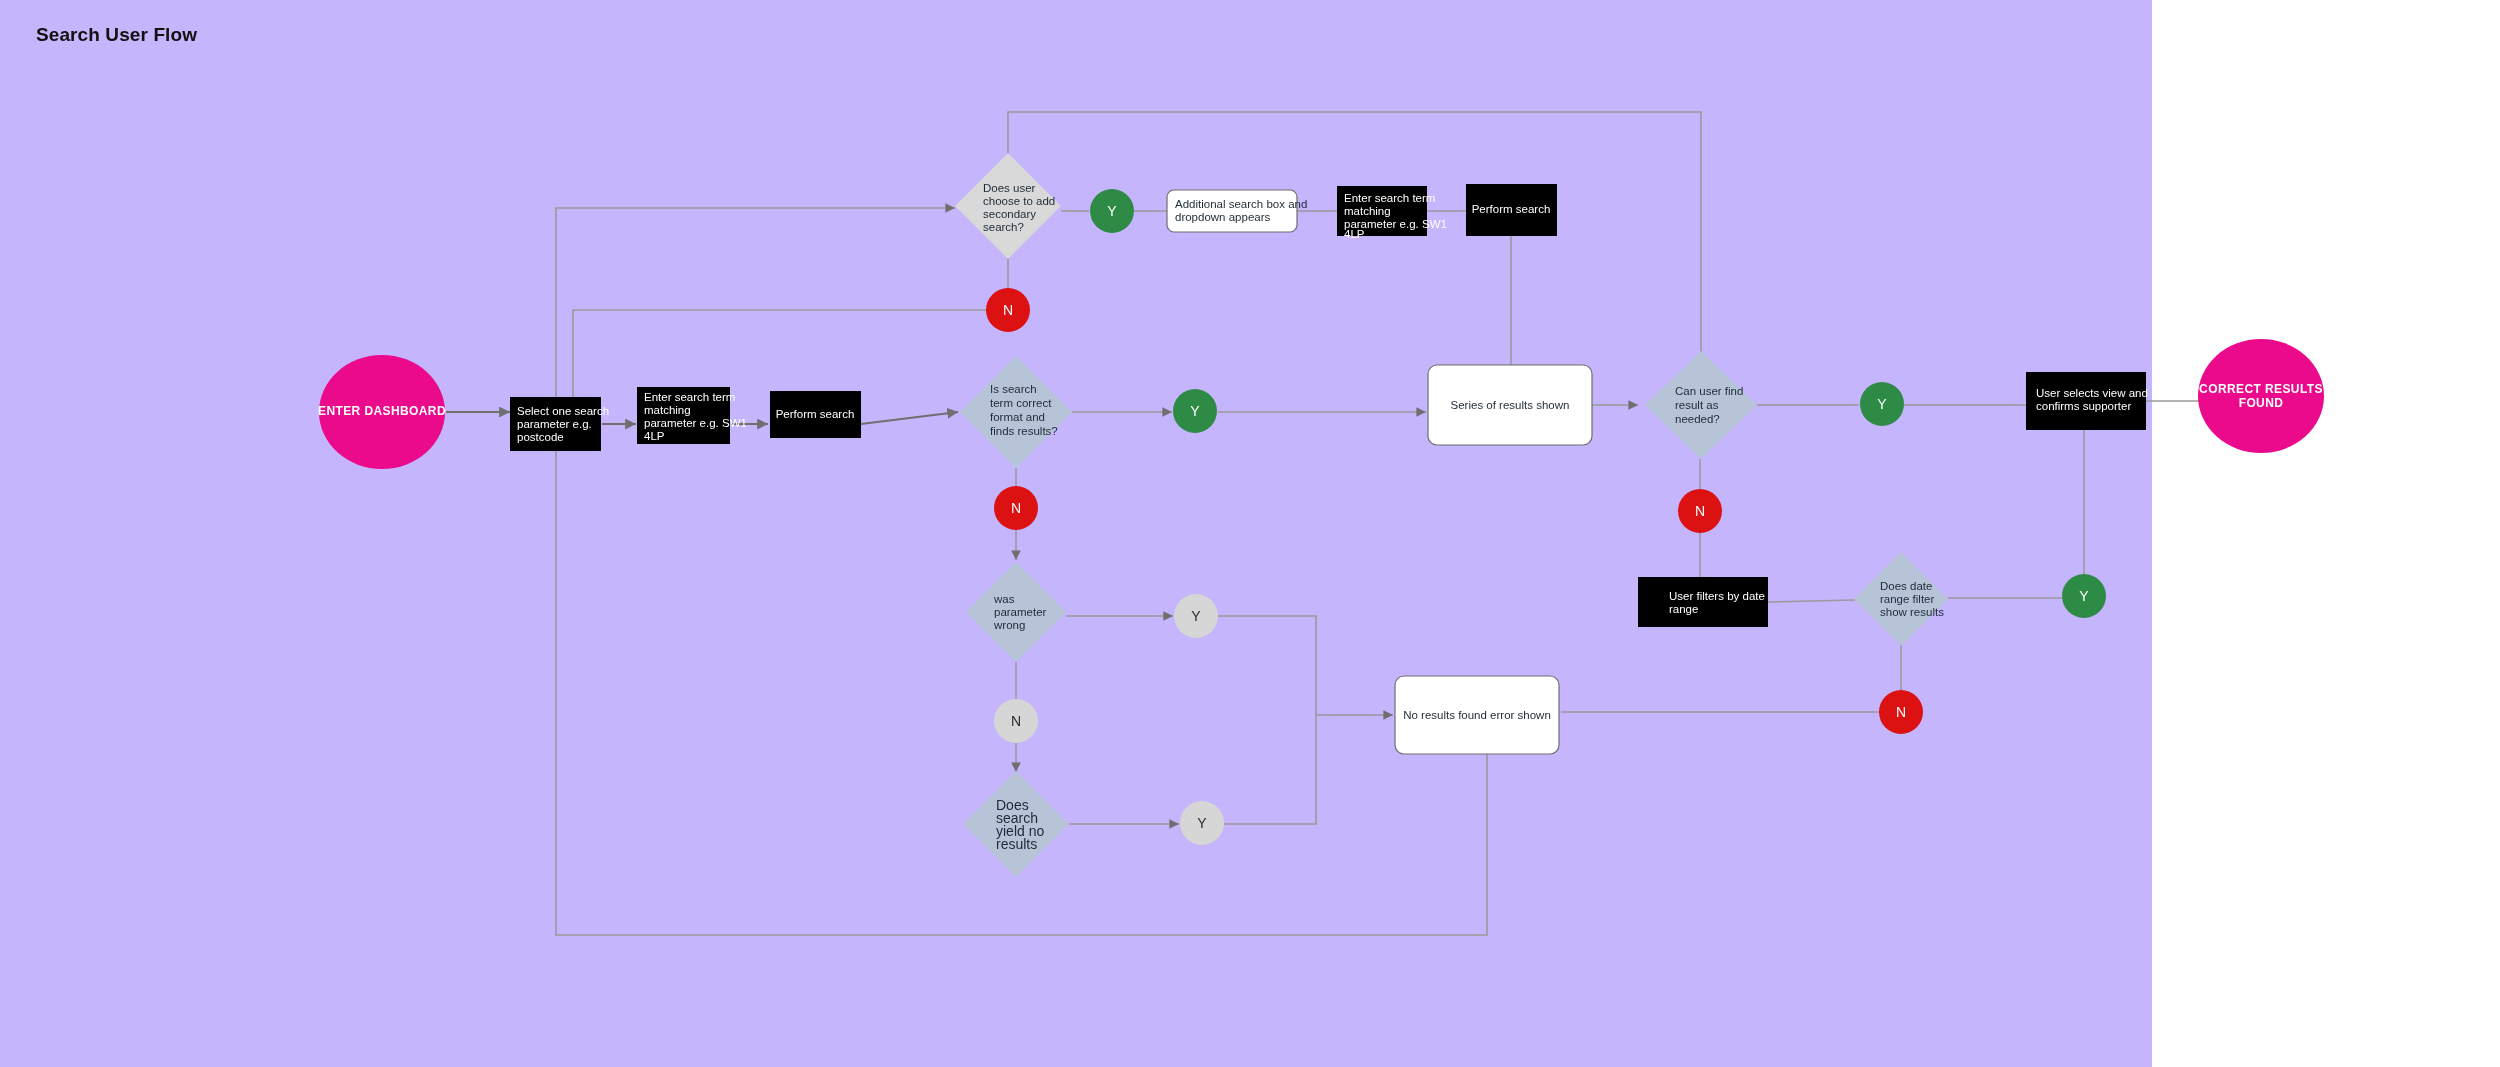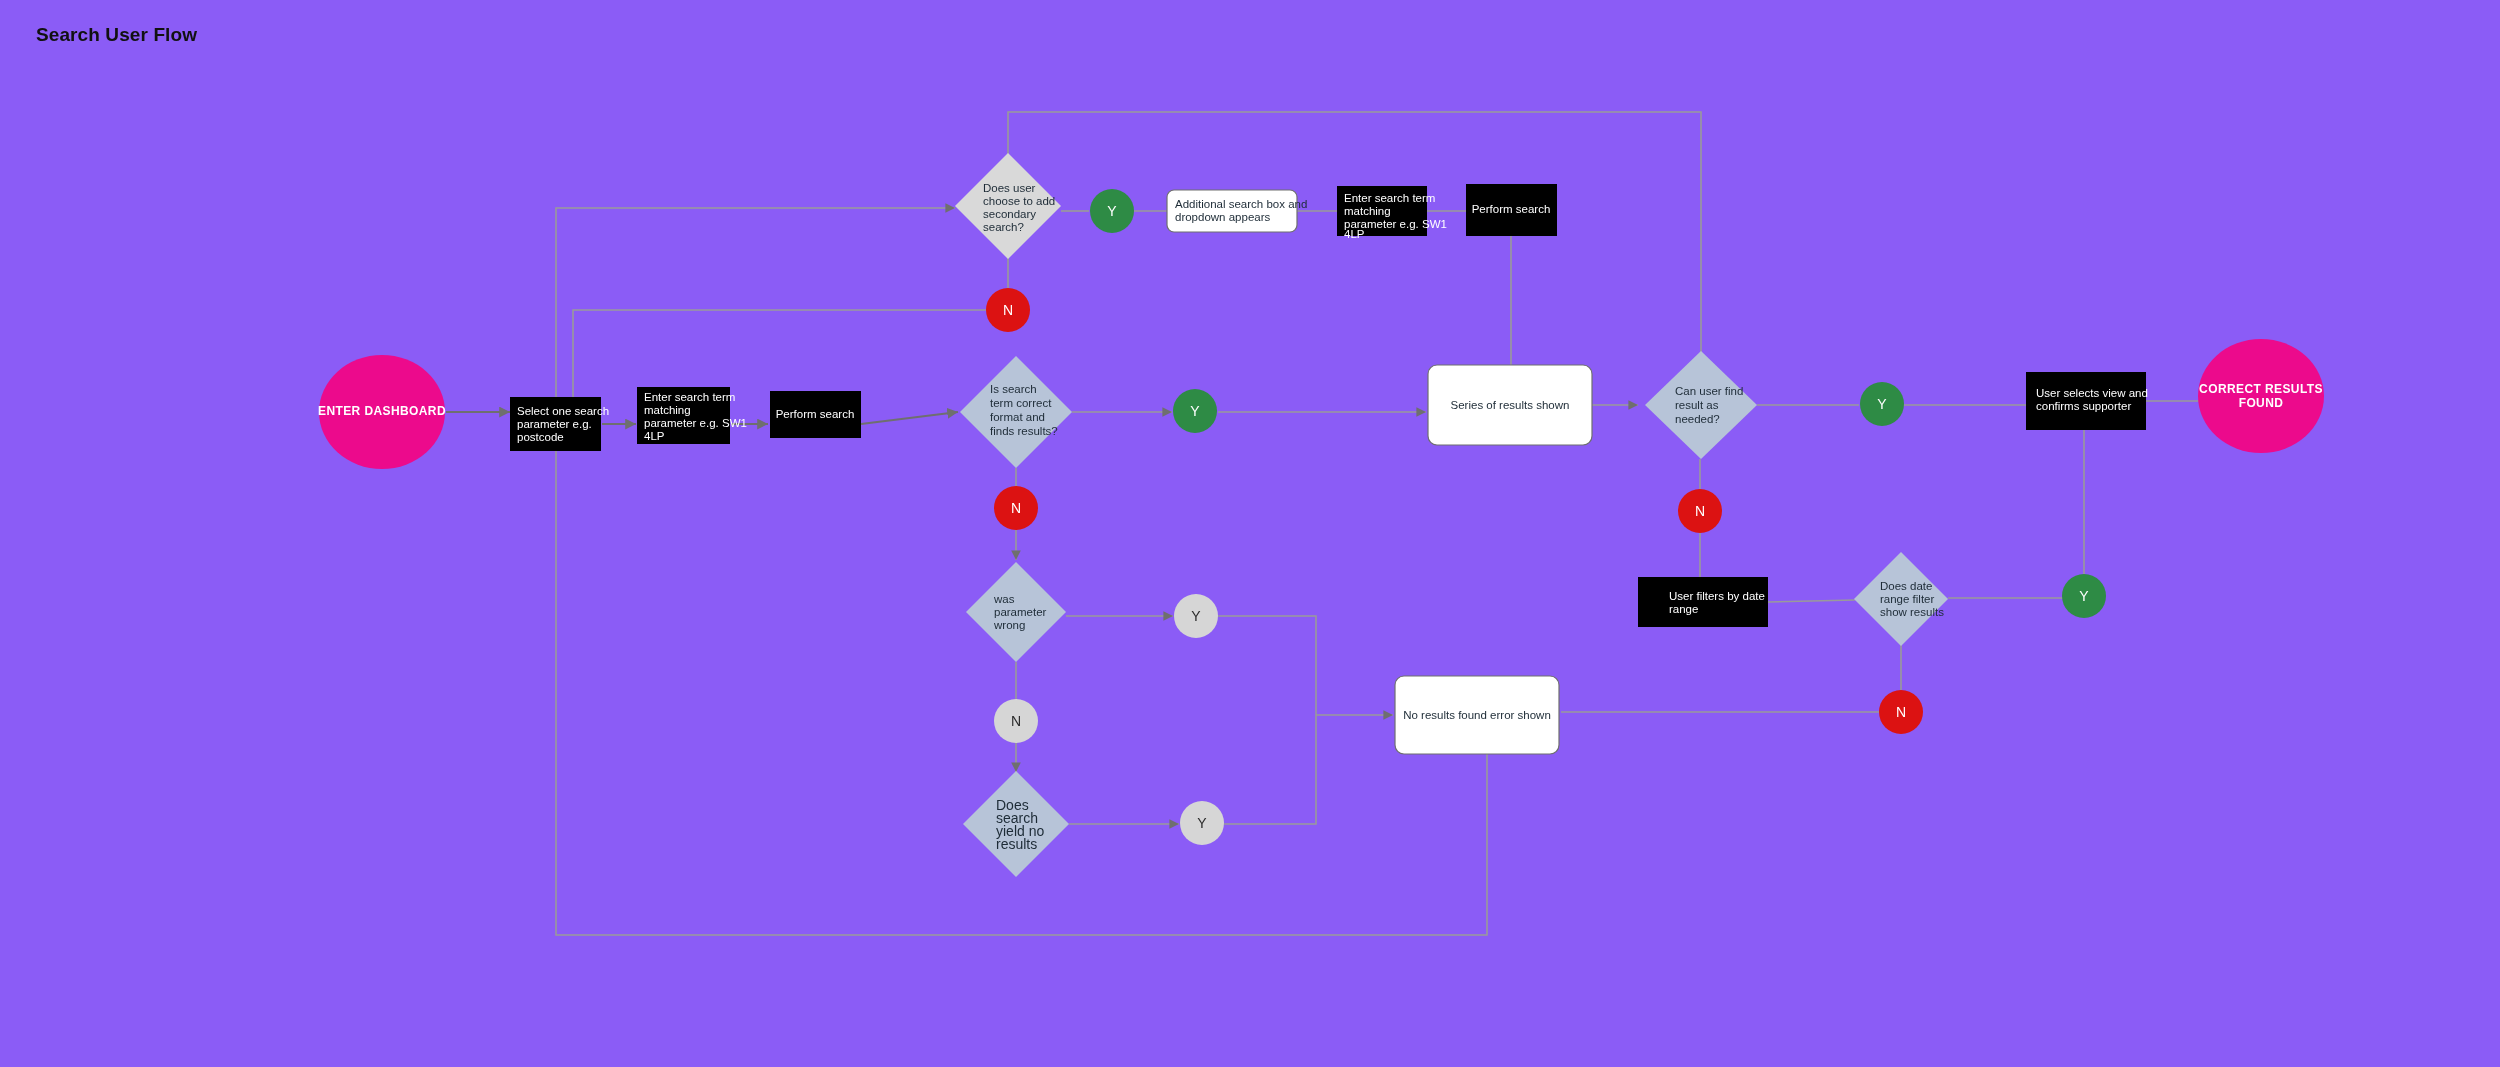--- a/index.html
+++ b/index.html
@@ -1,17 +1,17 @@
 <!DOCTYPE html>
 <html><head>
 <meta charset="utf-8">
 <style>
   html,body{margin:0;padding:0;background:#ffffff;}
   body{width:2500px;height:1067px;overflow:hidden;font-family:"Liberation Sans",sans-serif;color:#111111;}
-  #canvas{position:relative;width:2500px;height:1067px;background:#8b5cf6;}
+  #canvas{position:relative;width:2152px;height:1067px;background:#c4b5fd;}
   #page-title{position:absolute;left:36px;top:24px;font-size:19px;font-weight:bold;letter-spacing:.1px;color:#111;}
   svg#flow{position:absolute;left:0;top:0;width:2500px;height:1067px;}
   .edge{fill:none;stroke:#9a9a9a;stroke-width:1.6;}
   .edge-dark{fill:none;stroke:#6f6f6f;stroke-width:1.8;}
   .lbl{font-family:"Liberation Sans",sans-serif;dominant-baseline:middle;}
   .lbl-black{fill:#ffffff;font-size:11.5px;}
   .lbl-white{fill:#1d2b36;font-size:11.5px;}
   .lbl-dia{fill:#1d2b36;font-size:11.5px;}
   .lbl-dia-lg{fill:#1d2b36;font-size:14px;}
   .lbl-term{fill:#ffffff;font-size:12px;font-weight:bold;letter-spacing:.4px;}

